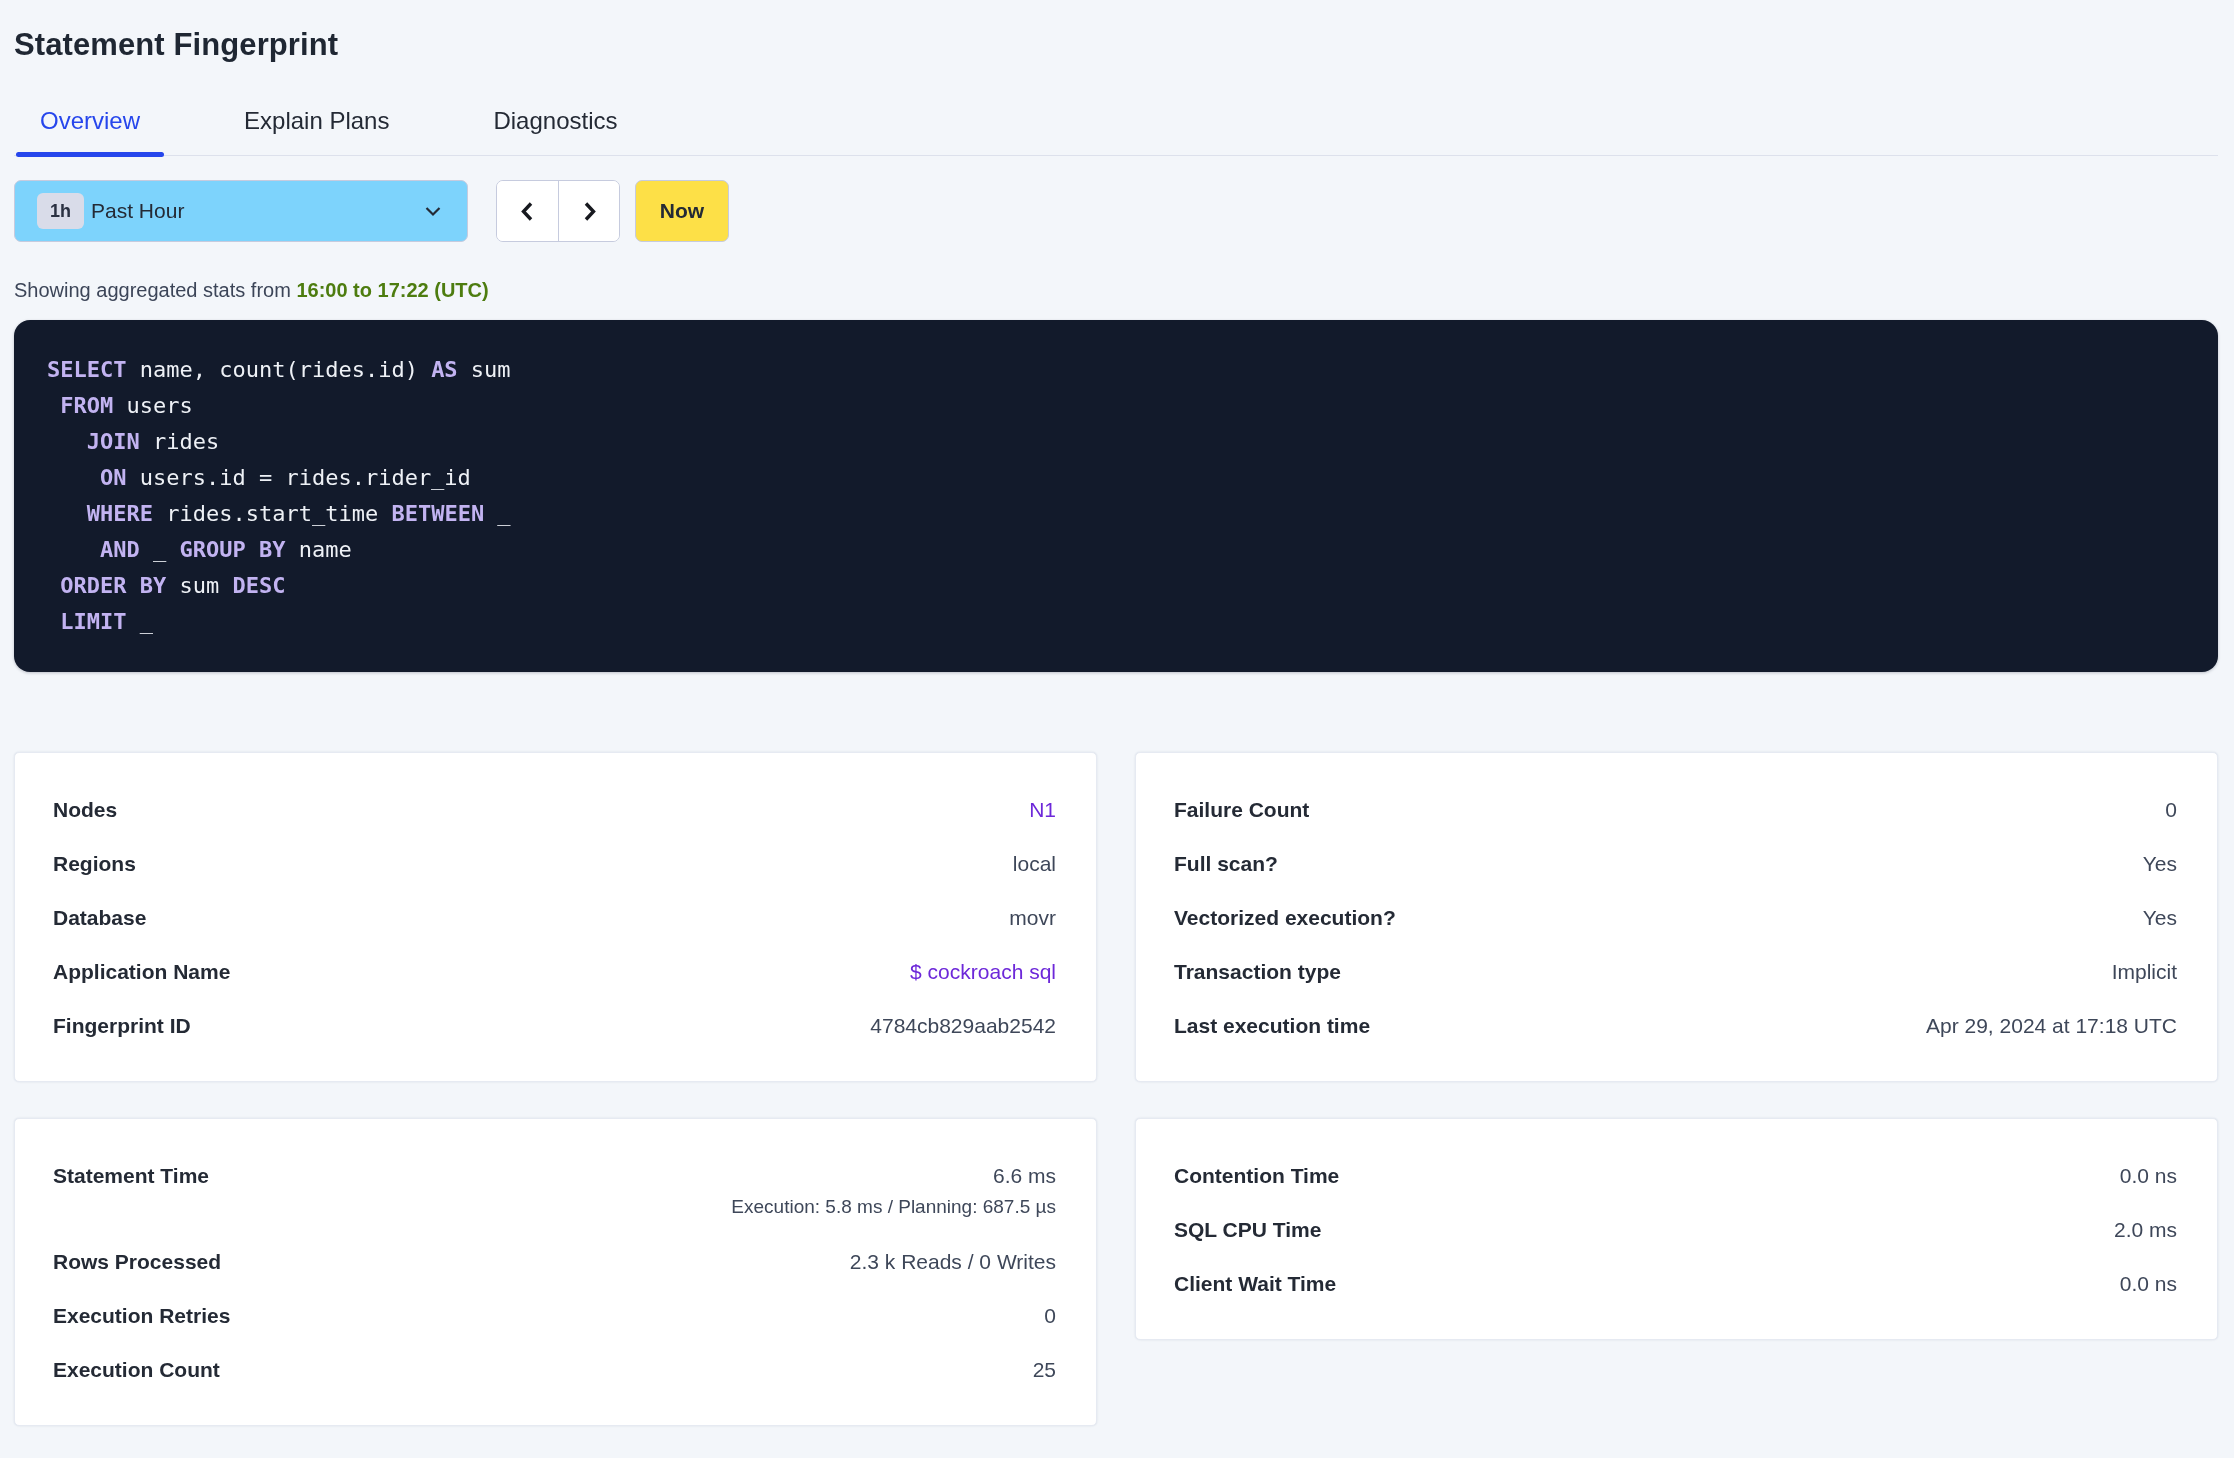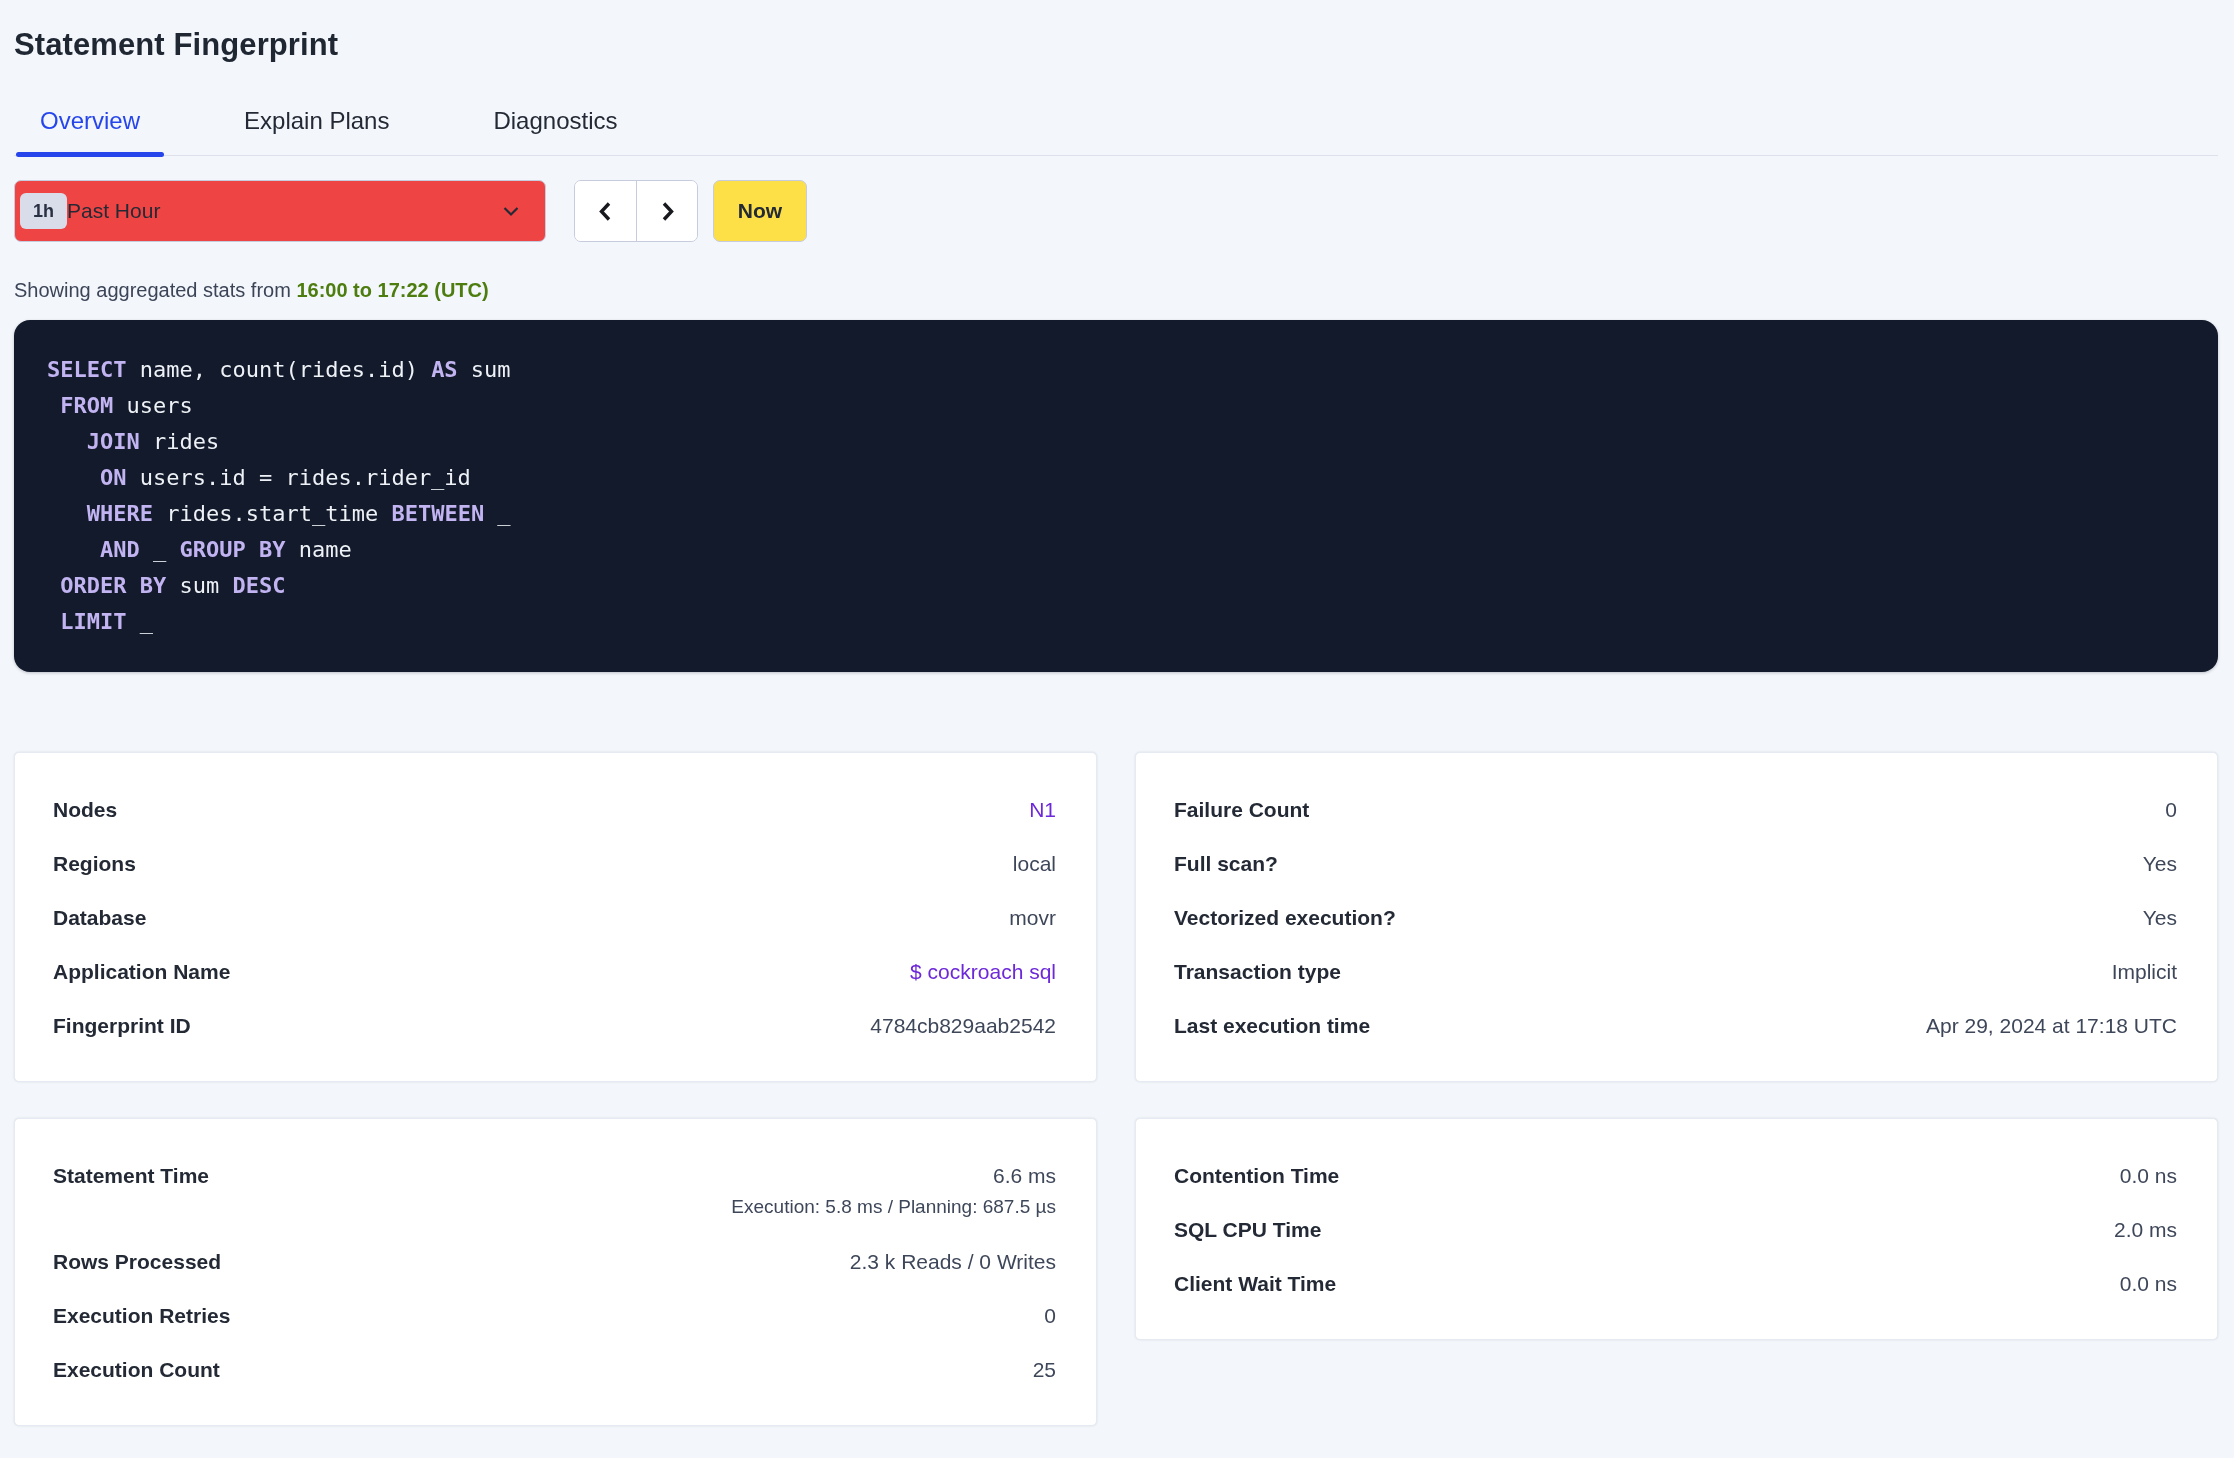--- a/index.html
+++ b/index.html
@@ -25,28 +25,28 @@
   }
   .tab.active{color:#2646ec;}
   .tab.active::after{
     content:'';position:absolute;left:0;right:0;bottom:-2px;height:5px;
     background:#2646ec;border-radius:3px;
   }
 
   
   .controls{display:flex;align-items:stretch;margin-top:24px;height:62px;}
   .timepicker{
-    width:532px;background:#ef4444;border:1px solid #c6cbde;border-radius:7px;
-    display:flex;align-items:center;padding:0 22px 0 5px;box-sizing:border-box;cursor:pointer;
+    width:454px;background:#7dd3fc;border:1px solid #c6cbde;border-radius:7px;
+    display:flex;align-items:center;padding:0 22px 0 22px;box-sizing:border-box;cursor:pointer;
   }
   .range-badge{
     background:#d9dce9;border-radius:6px;color:#2a3142;
     font-size:18px;font-weight:700;padding:8px 13px;line-height:20px;
   }
-  .range-label{font-size:21px;margin-left:0;color:#242a35;}
+  .range-label{font-size:21px;margin-left:7px;color:#242a35;}
   .timepicker .spacer{flex:1;}
   .nav-group{
     margin-left:28px;display:flex;background:#fff;
     border:1px solid #c6cbde;border-radius:7px;overflow:hidden;
   }
   .nav-btn{
     width:61px;display:flex;align-items:center;justify-content:center;
     background:#fff;border:none;cursor:pointer;padding:0;
   }
   .nav-btn + .nav-btn{border-left:1px solid #c6cbde;}

